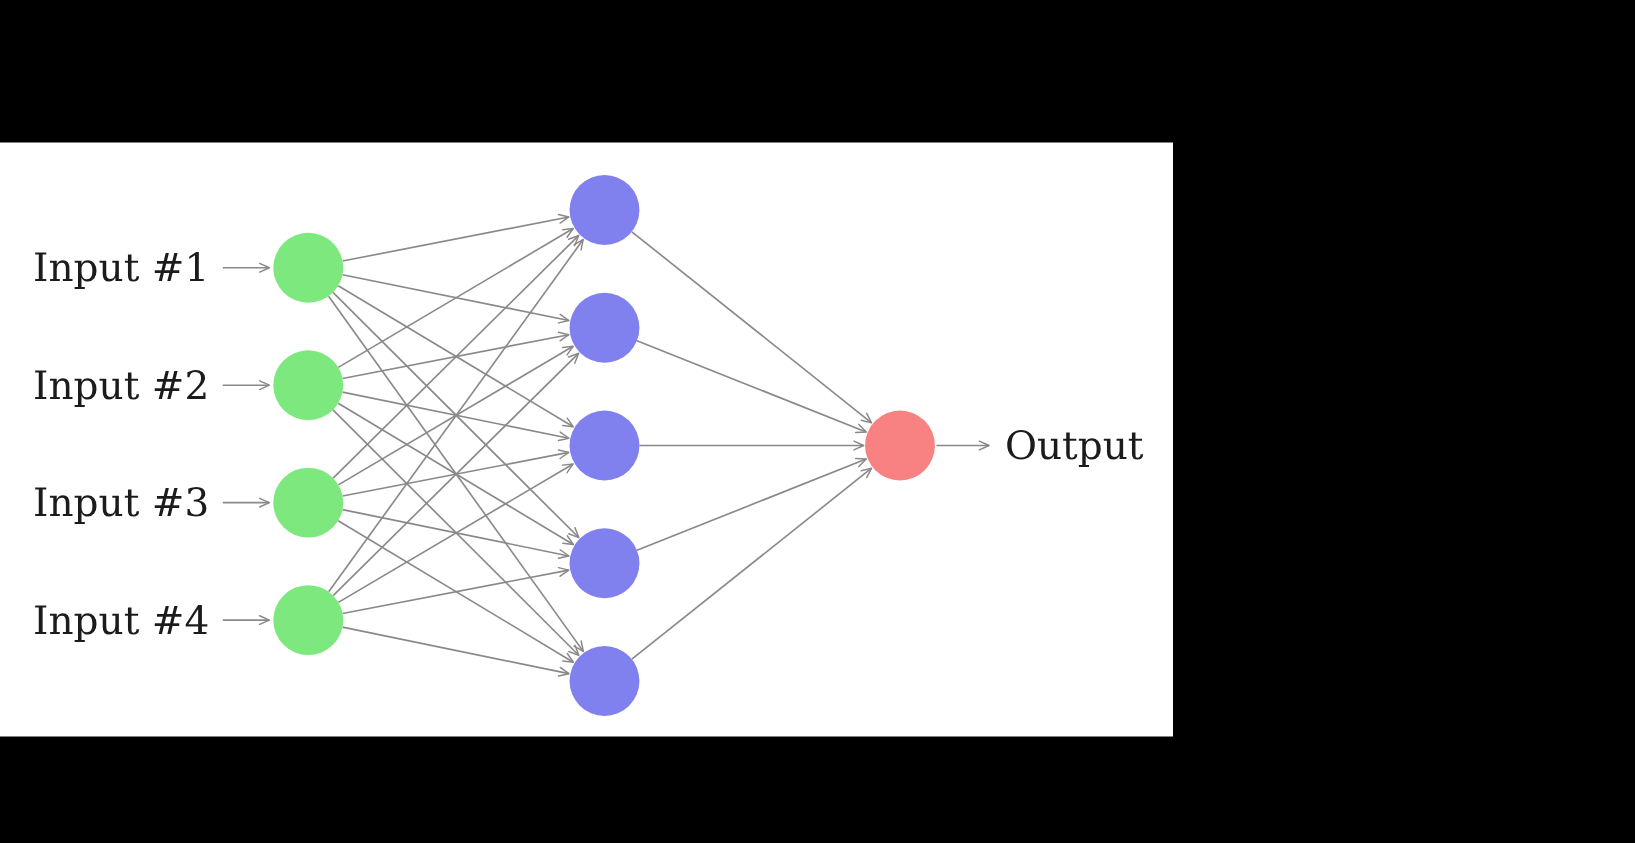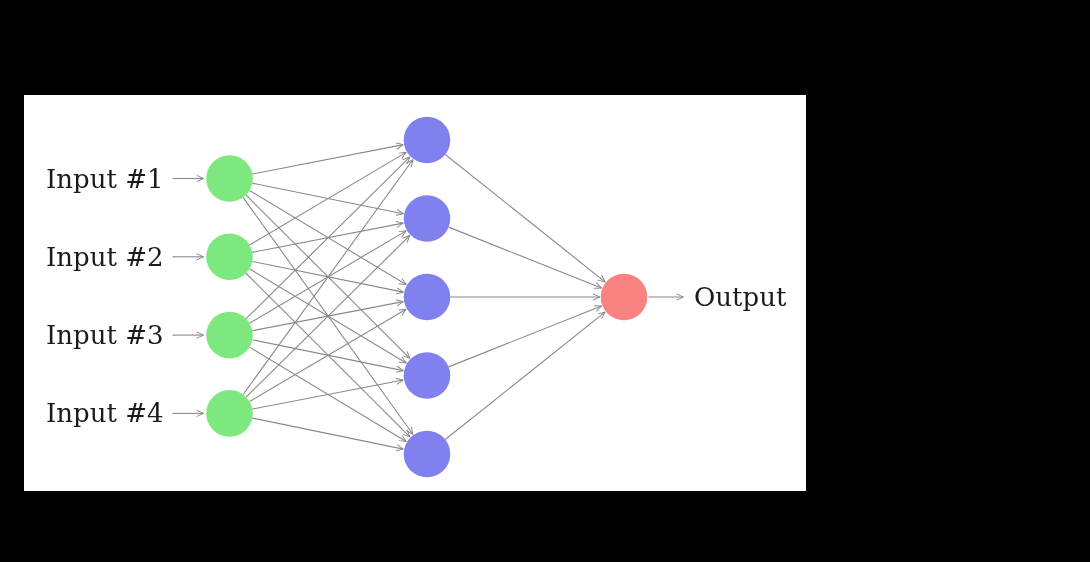--- a/index.html
+++ b/index.html
@@ -10,21 +10,20 @@
     width: 1090px;
     height: 562px;
     background: #000000;
     position: relative;
     overflow: hidden;
     font-family: "DejaVu Serif", "Liberation Serif", serif;
   }
   .stage {
     position: absolute;
     inset: 0;
-    margin-left: 24px;
   }
   .canvas {
     position: absolute;
     left: 0;
     top: 95px;
     width: 782px;
     height: 396px;
     background: #ffffff;
   }
   svg text {

